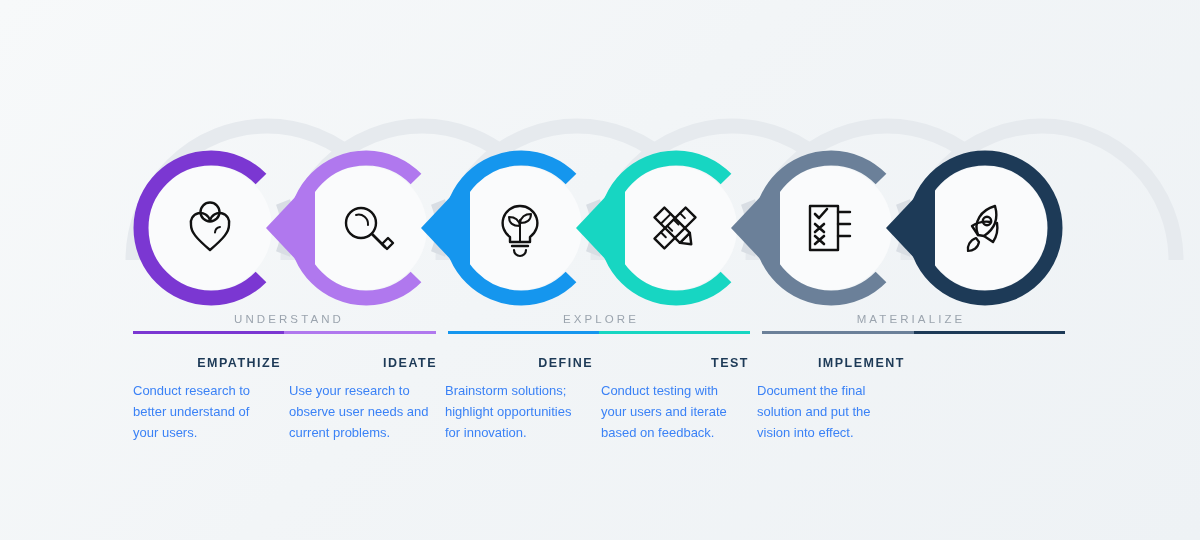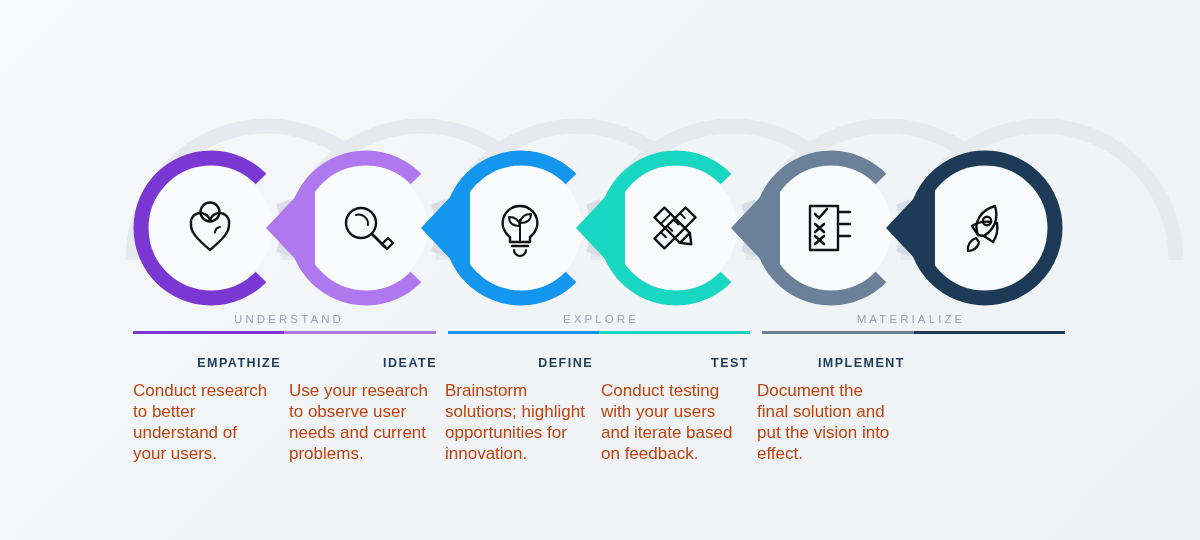--- a/index.html
+++ b/index.html
@@ -89,23 +89,23 @@
     font-size: 12.5px;
     font-weight: bold;
     letter-spacing: 1.5px;
     color: #1d3a57;
     line-height: 16px;
     margin: 0 8px 9px 0;
     white-space: nowrap;
     text-align: right;
   }
   .step-desc {
-    font-size: 17px;
+    font-size: 13px;
     line-height: 21px;
-    color: #c2410c;
+    color: #3b82f6;
     margin: 0;
     width: 140px;
   }
 </style>
 </head>
 <body>
 
 <div class="infographic">
 
   <svg class="flow-svg" viewBox="0 0 1200 540">

